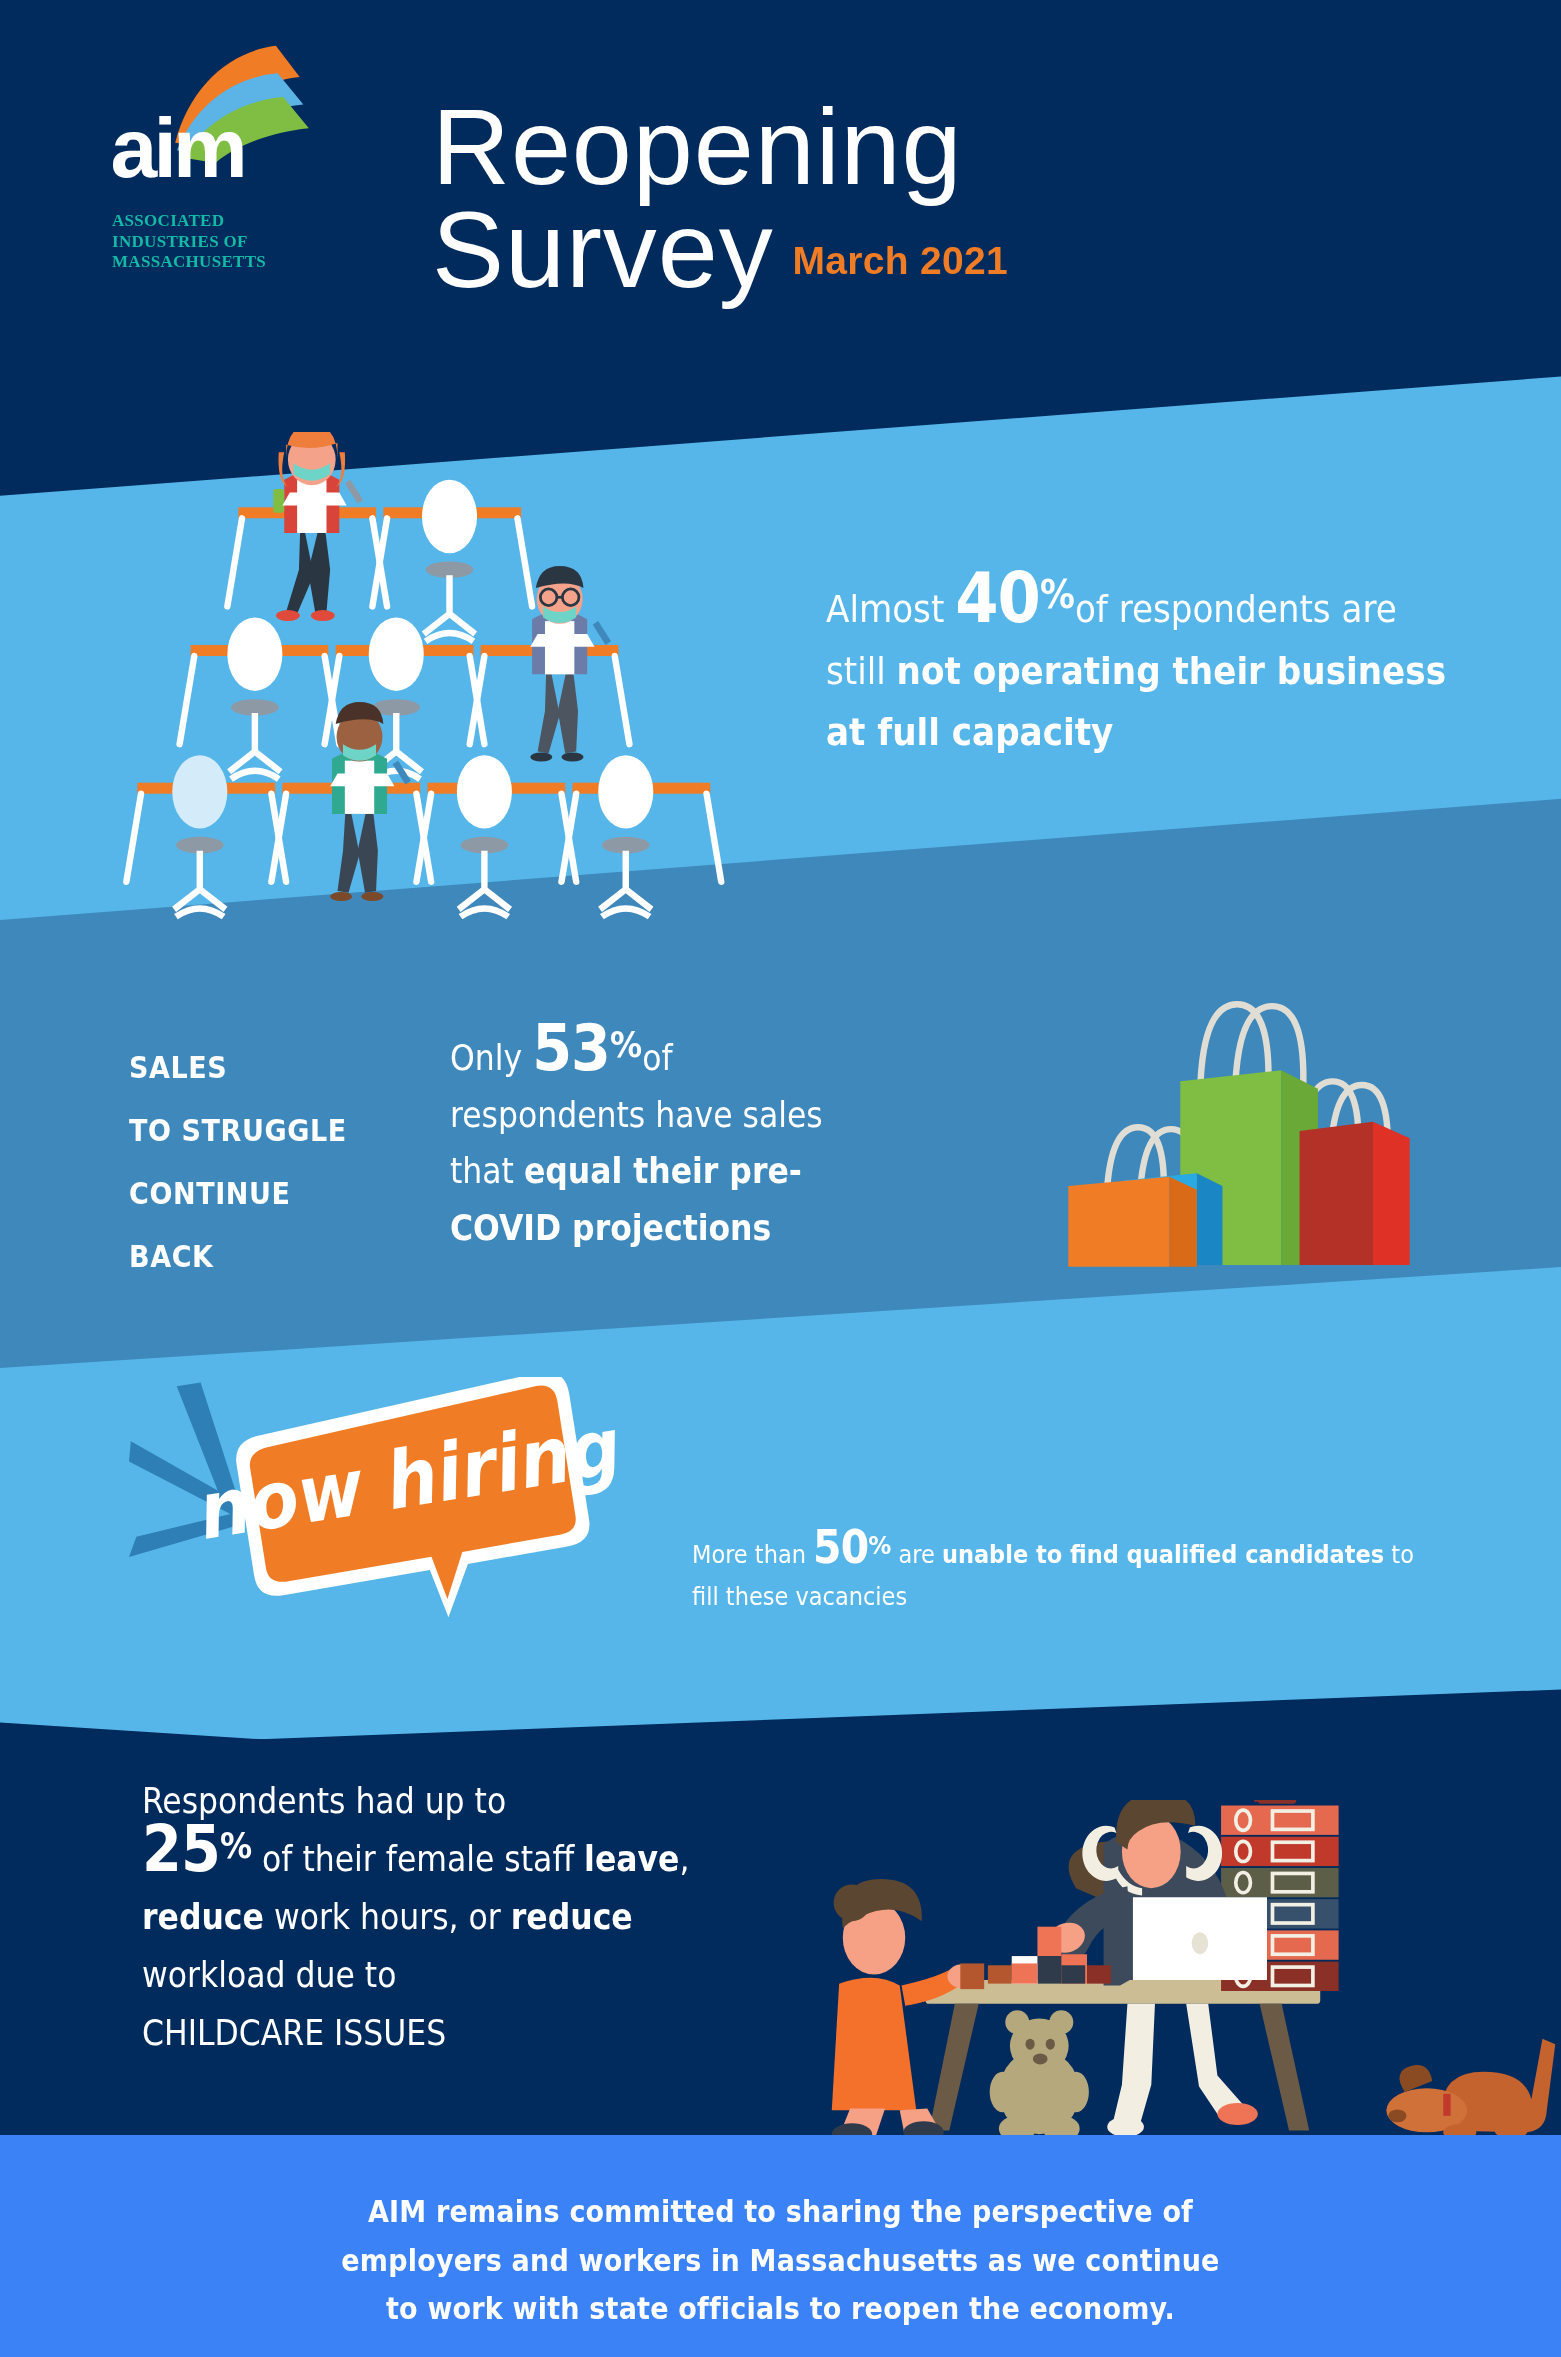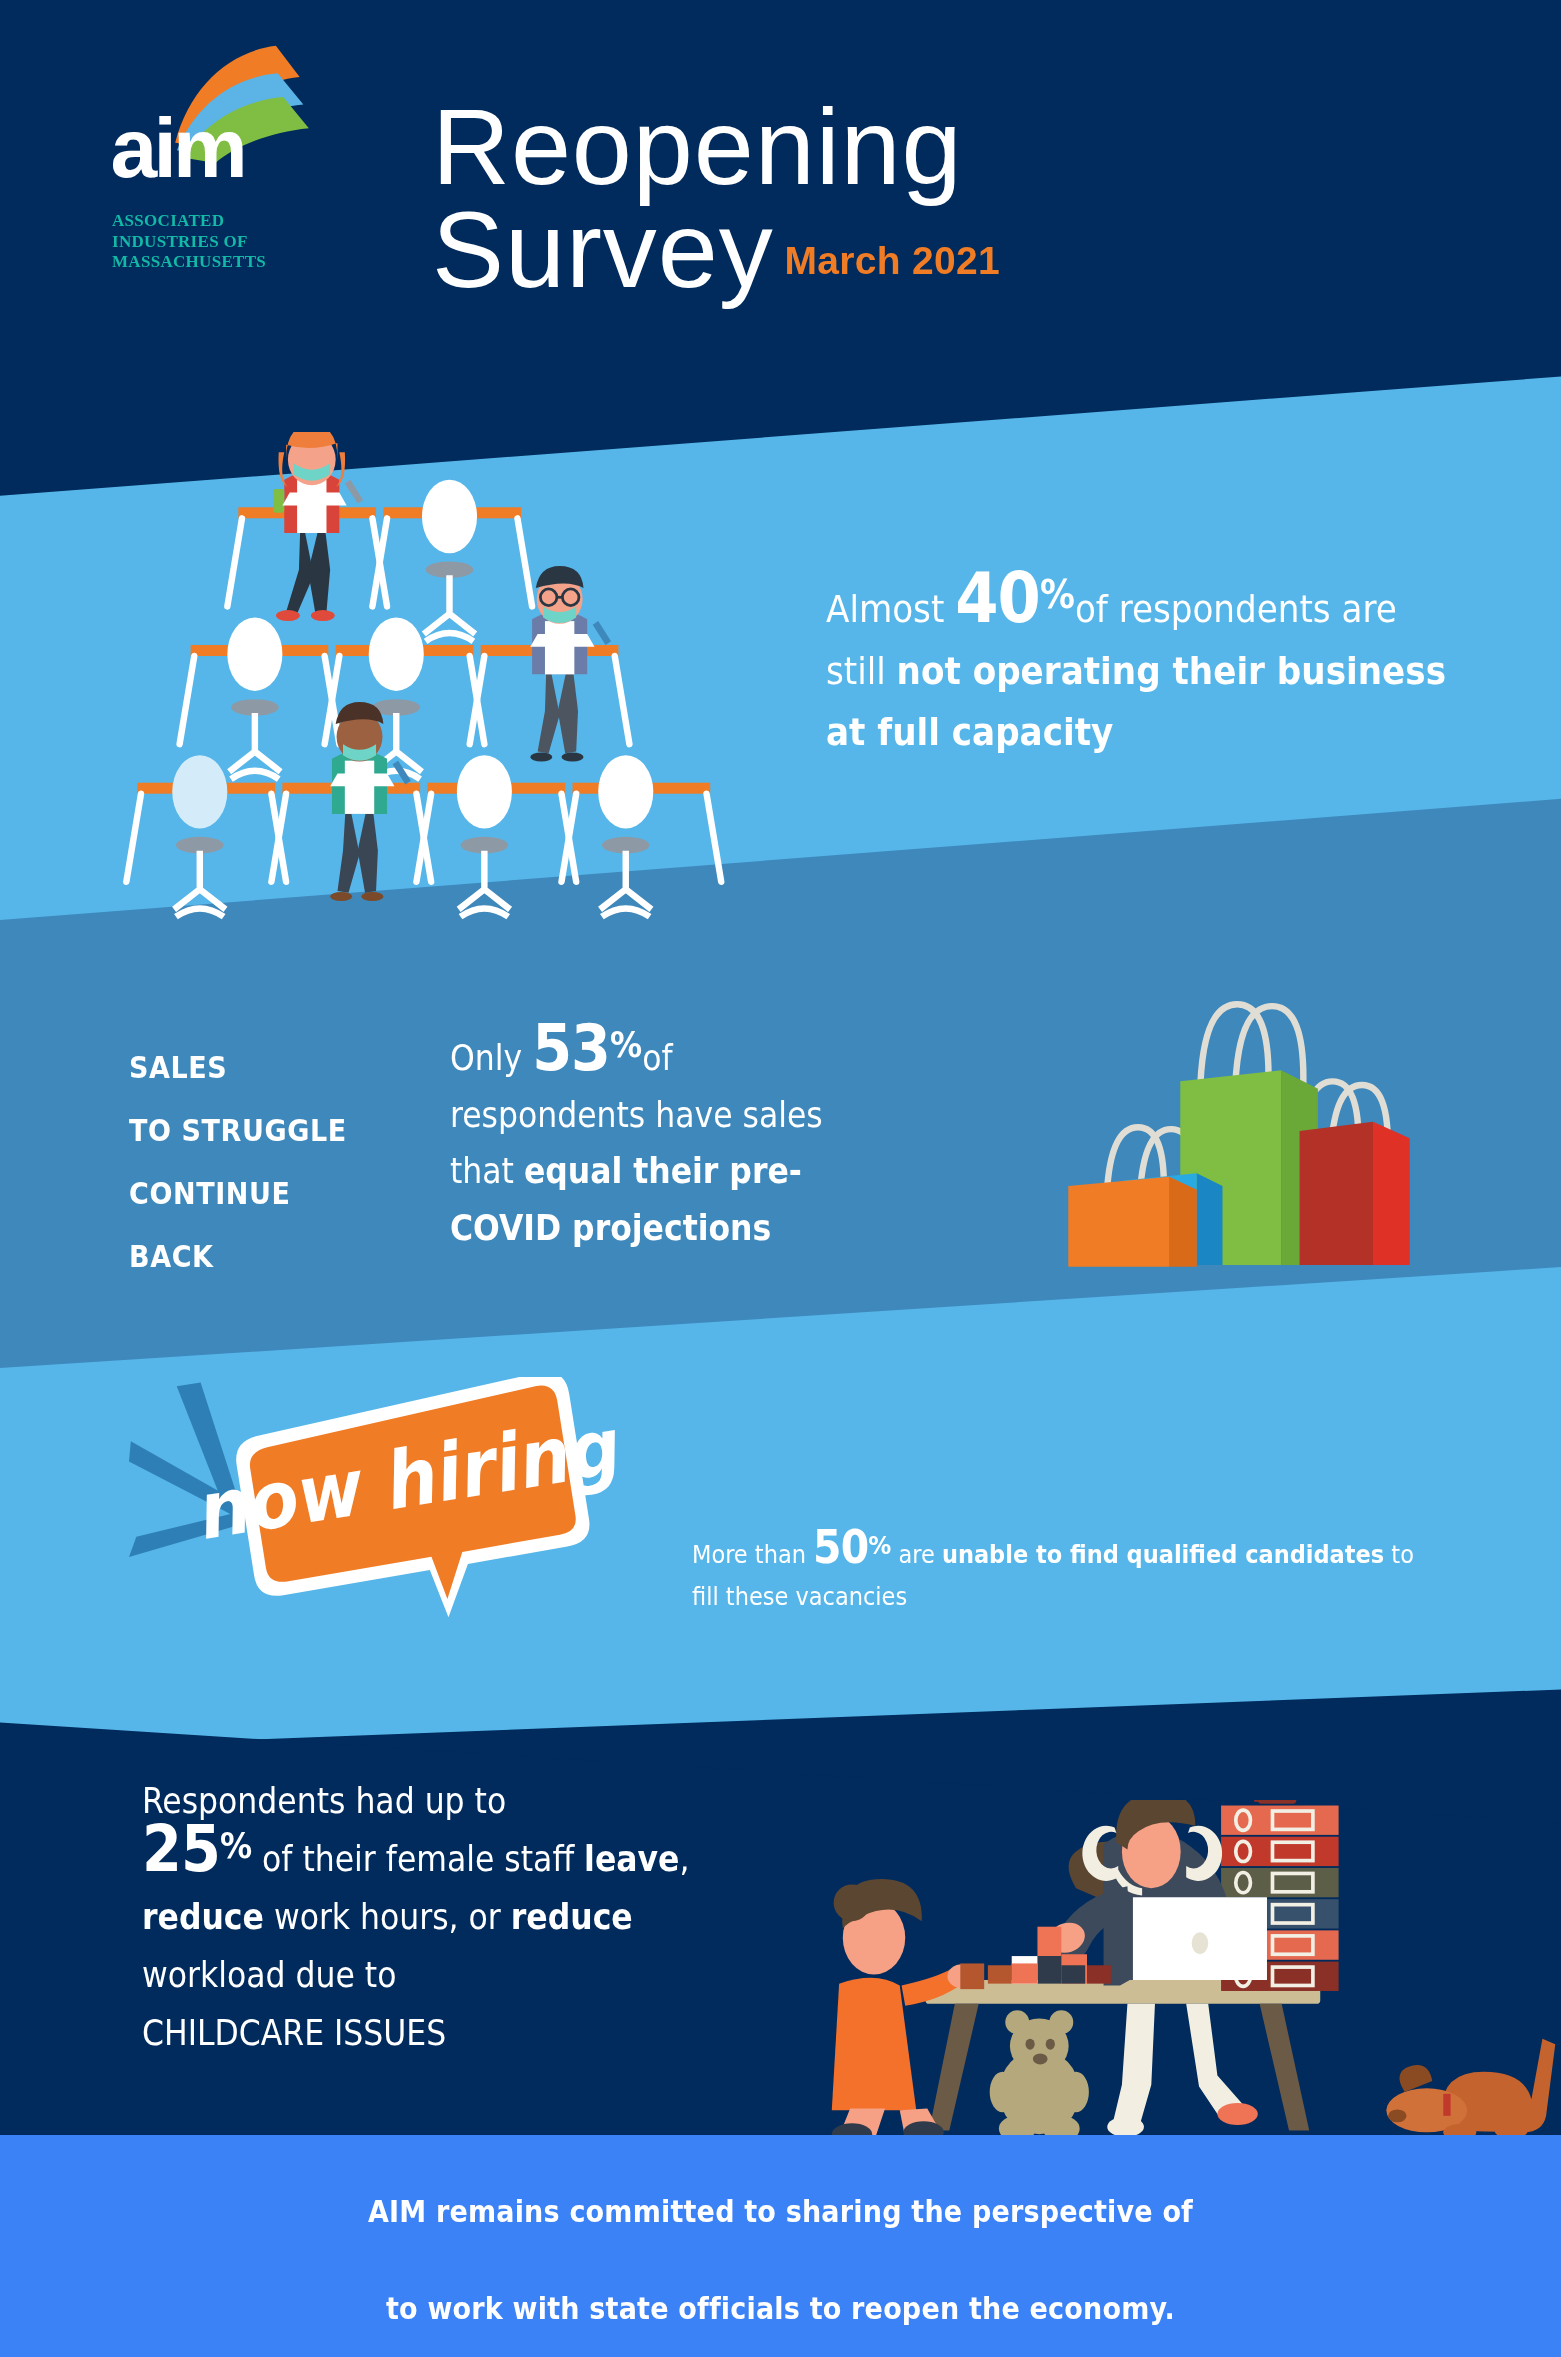--- a/index.html
+++ b/index.html
@@ -13,21 +13,21 @@
   
   #header{position:absolute;left:0;top:0;width:1561px;height:404px;}
   #logo{position:absolute;left:92px;top:44px;width:211px;height:211px;}
   #logo-mark{position:absolute;left:81px;top:0;width:138px;height:119px;}
   #logo-aim{position:absolute;left:18.4px;top:62px;font-size:84px;font-weight:bold;color:#ffffff;letter-spacing:-3.7px;line-height:1;font-family:Liberation Sans, sans-serif;}
   #logo-sub{position:absolute;left:20px;top:167px;font-size:17px;font-weight:bold;color:#14b8a6;line-height:1.22;letter-spacing:0.3px;font-family:Liberation Serif, serif;}
 
   #title-wrap{position:absolute;left:432px;top:96px;width:918px;}
   .title-line{font-family:"Liberation Sans", sans-serif;font-weight:300;color:#ffffff;font-size:108px;line-height:.95;letter-spacing:0.9px;}
   #title-2{position:relative;}
-  .dateholder{display:inline-block;vertical-align:baseline;position:relative;top:-13px;margin-left:11px;font-size:39px;font-weight:bold;color:#F07C25;letter-spacing:0.3px;}
+  .dateholder{display:inline-block;vertical-align:baseline;position:relative;top:-13px;margin-left:19px;font-size:39px;font-weight:bold;color:#F07C25;letter-spacing:0.3px;}
 
   
   .stat{position:absolute;color:#ffffff;}
   .txt{font-family:"DejaVu Sans Condensed","Liberation Sans",sans-serif;font-weight:300;}
   .big{font-family:"DejaVu Sans Condensed","Liberation Sans",sans-serif;font-weight:bold;font-size:1.82em;letter-spacing:-0.9px;line-height:0;}
   .pct{font-family:"DejaVu Sans Condensed","Liberation Sans",sans-serif;font-weight:bold;font-size:1.02em;vertical-align:super;line-height:0;}
   b.em{font-weight:bold;margin-top:48px;}
 
   
   #stat1{left:826px;top:579px;width:624px;font-size:38px;line-height:1.62;}
@@ -401,19 +401,19 @@
         <rect x="742" y="320" width="8" height="24" fill="#c1392b"></rect>
         <ellipse cx="760" cy="362" rx="18" ry="9" fill="#c4632e"></ellipse>
         <ellipse cx="816" cy="360" rx="18" ry="9" fill="#c4632e"></ellipse>
       </g>
     </svg>
   </div>
 
   <div id="footer">
     <p>
       <span>AIM remains committed to sharing the perspective of</span><br>
-      <br>
+      <span>employers and workers in Massachusetts as we continue</span><br>
       <span>to work with state officials to reopen the economy.</span>
     </p>
   </div>
 
 </div>
 
 
 </body></html>

